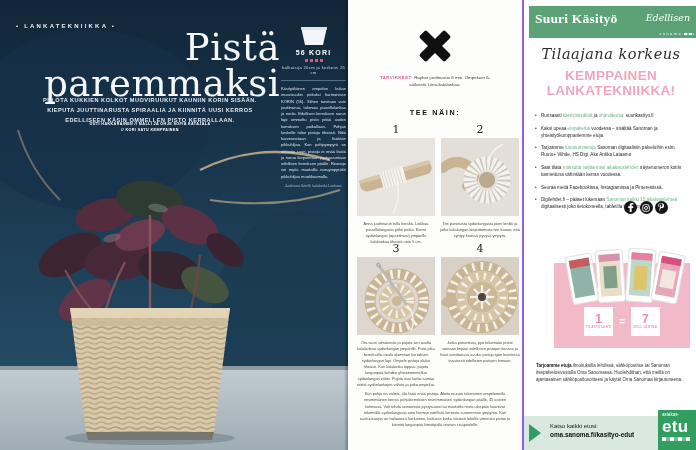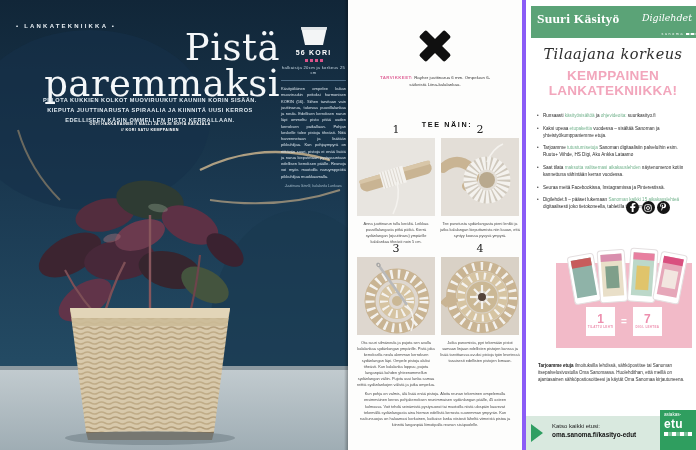--- a/index.html
+++ b/index.html
@@ -39,34 +39,34 @@
   .page-middle{position:absolute;left:348px;top:0;width:174px;height:450px;background:#fdfdfc;}
   .x-icon{position:absolute;left:69px;top:28px;width:36px;height:36px;}
   .x-icon span{position:absolute;left:0;top:13px;width:36px;height:10px;background:#101010;
                border-radius:2px;}
   .x-icon span:first-child{transform:rotate(45deg);}
   .x-icon span:last-child{transform:rotate(-45deg);}
   .supplies{position:absolute;left:27px;top:74px;width:120px;text-align:center;
             font-size:4.4px;line-height:1.65;color:#3a3a3a;margin:0;}
   .supplies .lbl{color:#e0679a;font-weight:bold;letter-spacing:.4px;}
   .howto-title{position:absolute;left:0;top:108px;width:174px;text-align:center;
-               font-size:7.2px;font-weight:bold;letter-spacing:1.6px;color:#111;margin:12px;}
+               font-size:7.2px;font-weight:bold;letter-spacing:1.6px;color:#111;margin:0;}
   .step{position:absolute;width:80px;text-align:center;}
   .step .num{font-family:"DejaVu Serif","Liberation Serif",serif;font-size:11px;color:#222;
              line-height:1;margin-bottom:3px;}
   .step .photo{width:78px;height:78px;margin:0 auto;display:block;}
   .step .cap{font-size:3.9px;line-height:1.55;color:#4a4a4a;margin-top:5px;text-align:center;}
   .step1{left:8px;top:124px;}  .step2{left:92px;top:124px;}
   .step3{left:8px;top:243px;}  .step4{left:92px;top:243px;}
   .closing{position:absolute;left:9px;top:391px;width:156px;text-align:center;
            font-size:3.9px;line-height:1.6;color:#4a4a4a;margin:0;}
 
   
   .page-right{position:absolute;left:522px;top:0;width:174px;height:450px;background:#fff;
-              border-left:4px solid #8b5cf6;}
+              border-left:2px solid #8b5cf6;}
   .banner{position:absolute;left:5px;top:6px;width:169px;height:32px;background:#5ba377;}
   .brand{position:absolute;left:6px;top:5px;color:#fff;font-family:"Liberation Serif",serif;
          font-weight:bold;font-size:13.5px;letter-spacing:.2px;}
   .brand-script{position:absolute;right:8px;top:6px;color:#fff;font-size:9.5px;font-style:italic;
                 font-family:"DejaVu Serif",serif;}
   .sanoma{position:absolute;right:4px;bottom:2px;display:flex;align-items:center;gap:2px;}
   .sanoma .word{color:#fff;font-size:3.6px;letter-spacing:1.6px;}
   .checker{display:flex;}
   .checker i{width:2.5px;height:2.5px;display:inline-block;}
   .checker i:nth-child(odd){background:#fff;}
@@ -105,21 +105,21 @@
   .cta-strip{position:absolute;left:0;top:416px;width:174px;height:34px;background:#d9e9df;}
   .cta-arrow{position:absolute;left:5px;top:8px;width:0;height:0;
              border-top:9px solid transparent;border-bottom:9px solid transparent;
              border-left:12px solid #2f9e62;}
   .cta-text{position:absolute;left:26px;top:7px;}
   .cta-label{font-size:6px;color:#222;}
   .cta-url{font-size:6.4px;font-weight:bold;color:#111;margin-top:2px;}
   .badge{position:absolute;right:0;top:-6px;width:40px;height:40px;background:#2f9e5f;
          color:#fff;padding:3px 4px 2px 4px;}
   .badge .b1{font-size:4.6px;line-height:1;}
-  .badge .b2{font-size:12px;font-weight:bold;line-height:1.05;letter-spacing:.3px;}
+  .badge .b2{font-size:17px;font-weight:bold;line-height:1.05;letter-spacing:.3px;}
   .badge .checker{margin-top:2px;}
   .badge .checker i{width:4px;height:4px;}
 </style>
 </head>
 <body>
 
 <div class="spread">
 
   <section class="page-left">
     <svg class="photo-svg" width="348" height="450" viewBox="0 0 348 450">
@@ -281,21 +281,21 @@
       <div class="cap">Jatka punomista, pyri tekemään pistot samaan linjaan edellisten pistojen kanssa ja lisää tarvittaessa avuksi pistoja työn levetessä tasaisesti edellisten pistojen lomaan.</div>
     </div>
 
     <p class="closing">Kun pohja on valmis, älä lisää enää pistoja. Aloita reunan tekeminen ompelemalla ensimmäinen kerros pohjakerroksen reunimmaisen sydänlangan päälle, 45 asteen kulmassa. Voit tehdä seinämistä pystysuorat tai muotoilla niistä ulospäin kaarevat tekemällä sydänlangasta aina hieman edellistä kerrosta suuremman ympyrän. Kun ruukunsuojus on haluamasi korkuinen, katkaise lanka viistosti läheltä viimeistä pistoa ja kiinnitä langanpää liimatipalla reunan sisäpuolelle.</p>
   </section>
 
   <section class="page-right">
 
     <div class="banner">
       <span class="brand">Suuri Käsityö</span>
-      <span class="brand-script">Digilehdet</span>
+      <span class="brand-script">Edellisen</span>
       <span class="sanoma">
         <span class="word">sanoma</span>
         <span class="checker">
             <i></i>
             <i></i>
             <i></i>
             <i></i>
           </span>
       </span>
     </div>

